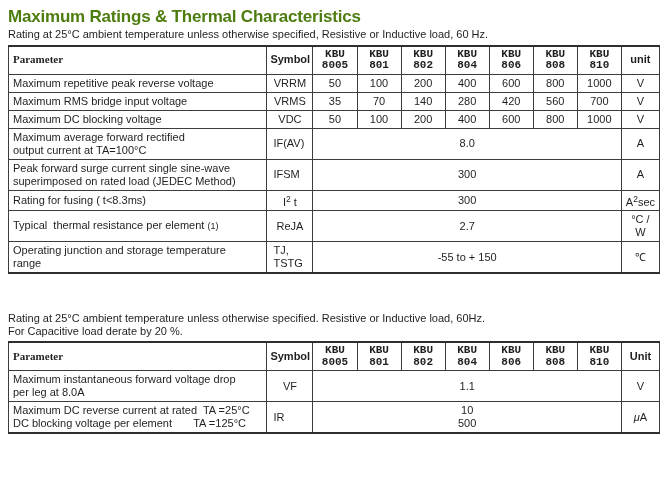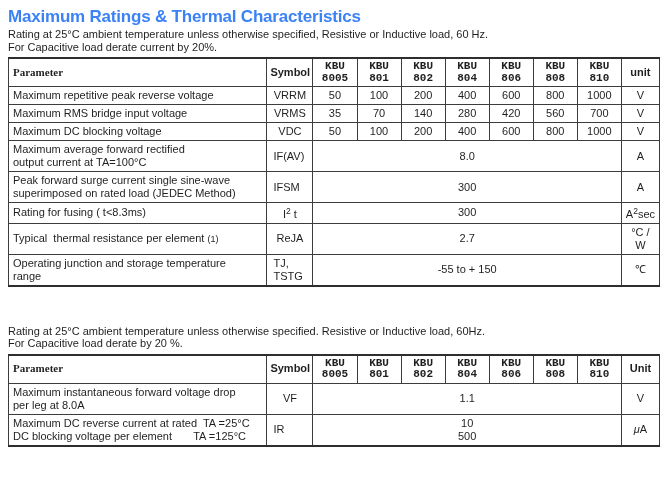--- a/index.html
+++ b/index.html
@@ -5,21 +5,21 @@
   * { box-sizing: border-box; }
   html, body { margin: 0; padding: 0; background: #ffffff; }
   body {
     width: 668px; height: 490px; overflow: hidden;
     font-family: "Liberation Sans", sans-serif;
     color: #1f1f1f;
     padding: 7px 8px 0 8px;
   }
   .section-title {
     font-size: 17px; font-weight: bold; margin: 0 0 2px 0;
-    letter-spacing: -0.2px; line-height: 19px; color: #3b82f6;
+    letter-spacing: -0.2px; line-height: 19px; color: #4d7c0f;
   }
   .subtitle { font-size: 11px; line-height: 12.5px; white-space: pre-wrap; }
   table {
     border-collapse: collapse; table-layout: fixed; width: 652px;
     margin-top: 4px;
     border-top: 2px solid #2e2e2e; border-bottom: 2px solid #2e2e2e;
   }
   th, td { border: 1px solid #3c3c3c; font-size: 11px; padding: 2px 3px; }
   th { font-weight: bold; height: 24px; line-height: 11.5px; text-align: center; vertical-align: middle; }
   th.th-param { text-align: left; padding-left: 4px; font-family: Liberation Serif, serif; }
@@ -35,21 +35,20 @@
   .small { font-size: 9px; }
   .it { font-style: italic; }
   .section2 { margin-top: 38px; }
 </style>
 </head>
 <body>
 
 <div class="section">
   <h1 class="section-title">Maximum Ratings &amp; Thermal Characteristics</h1>
   <div class="subtitle">Rating at 25°C ambient temperature unless otherwise specified, Resistive or Inductive load, 60 Hz.</div>
-  <div class="subtitle">For Capacitive load derate current by 20%.</div>
   <table id="table-0">
       <colgroup>
         <col style="width: 258px;">
         <col style="width: 46px;">
         <col style="width: 44px;">
         <col style="width: 44px;">
         <col style="width: 44px;">
         <col style="width: 44px;">
         <col style="width: 44px;">
         <col style="width: 44px;">

